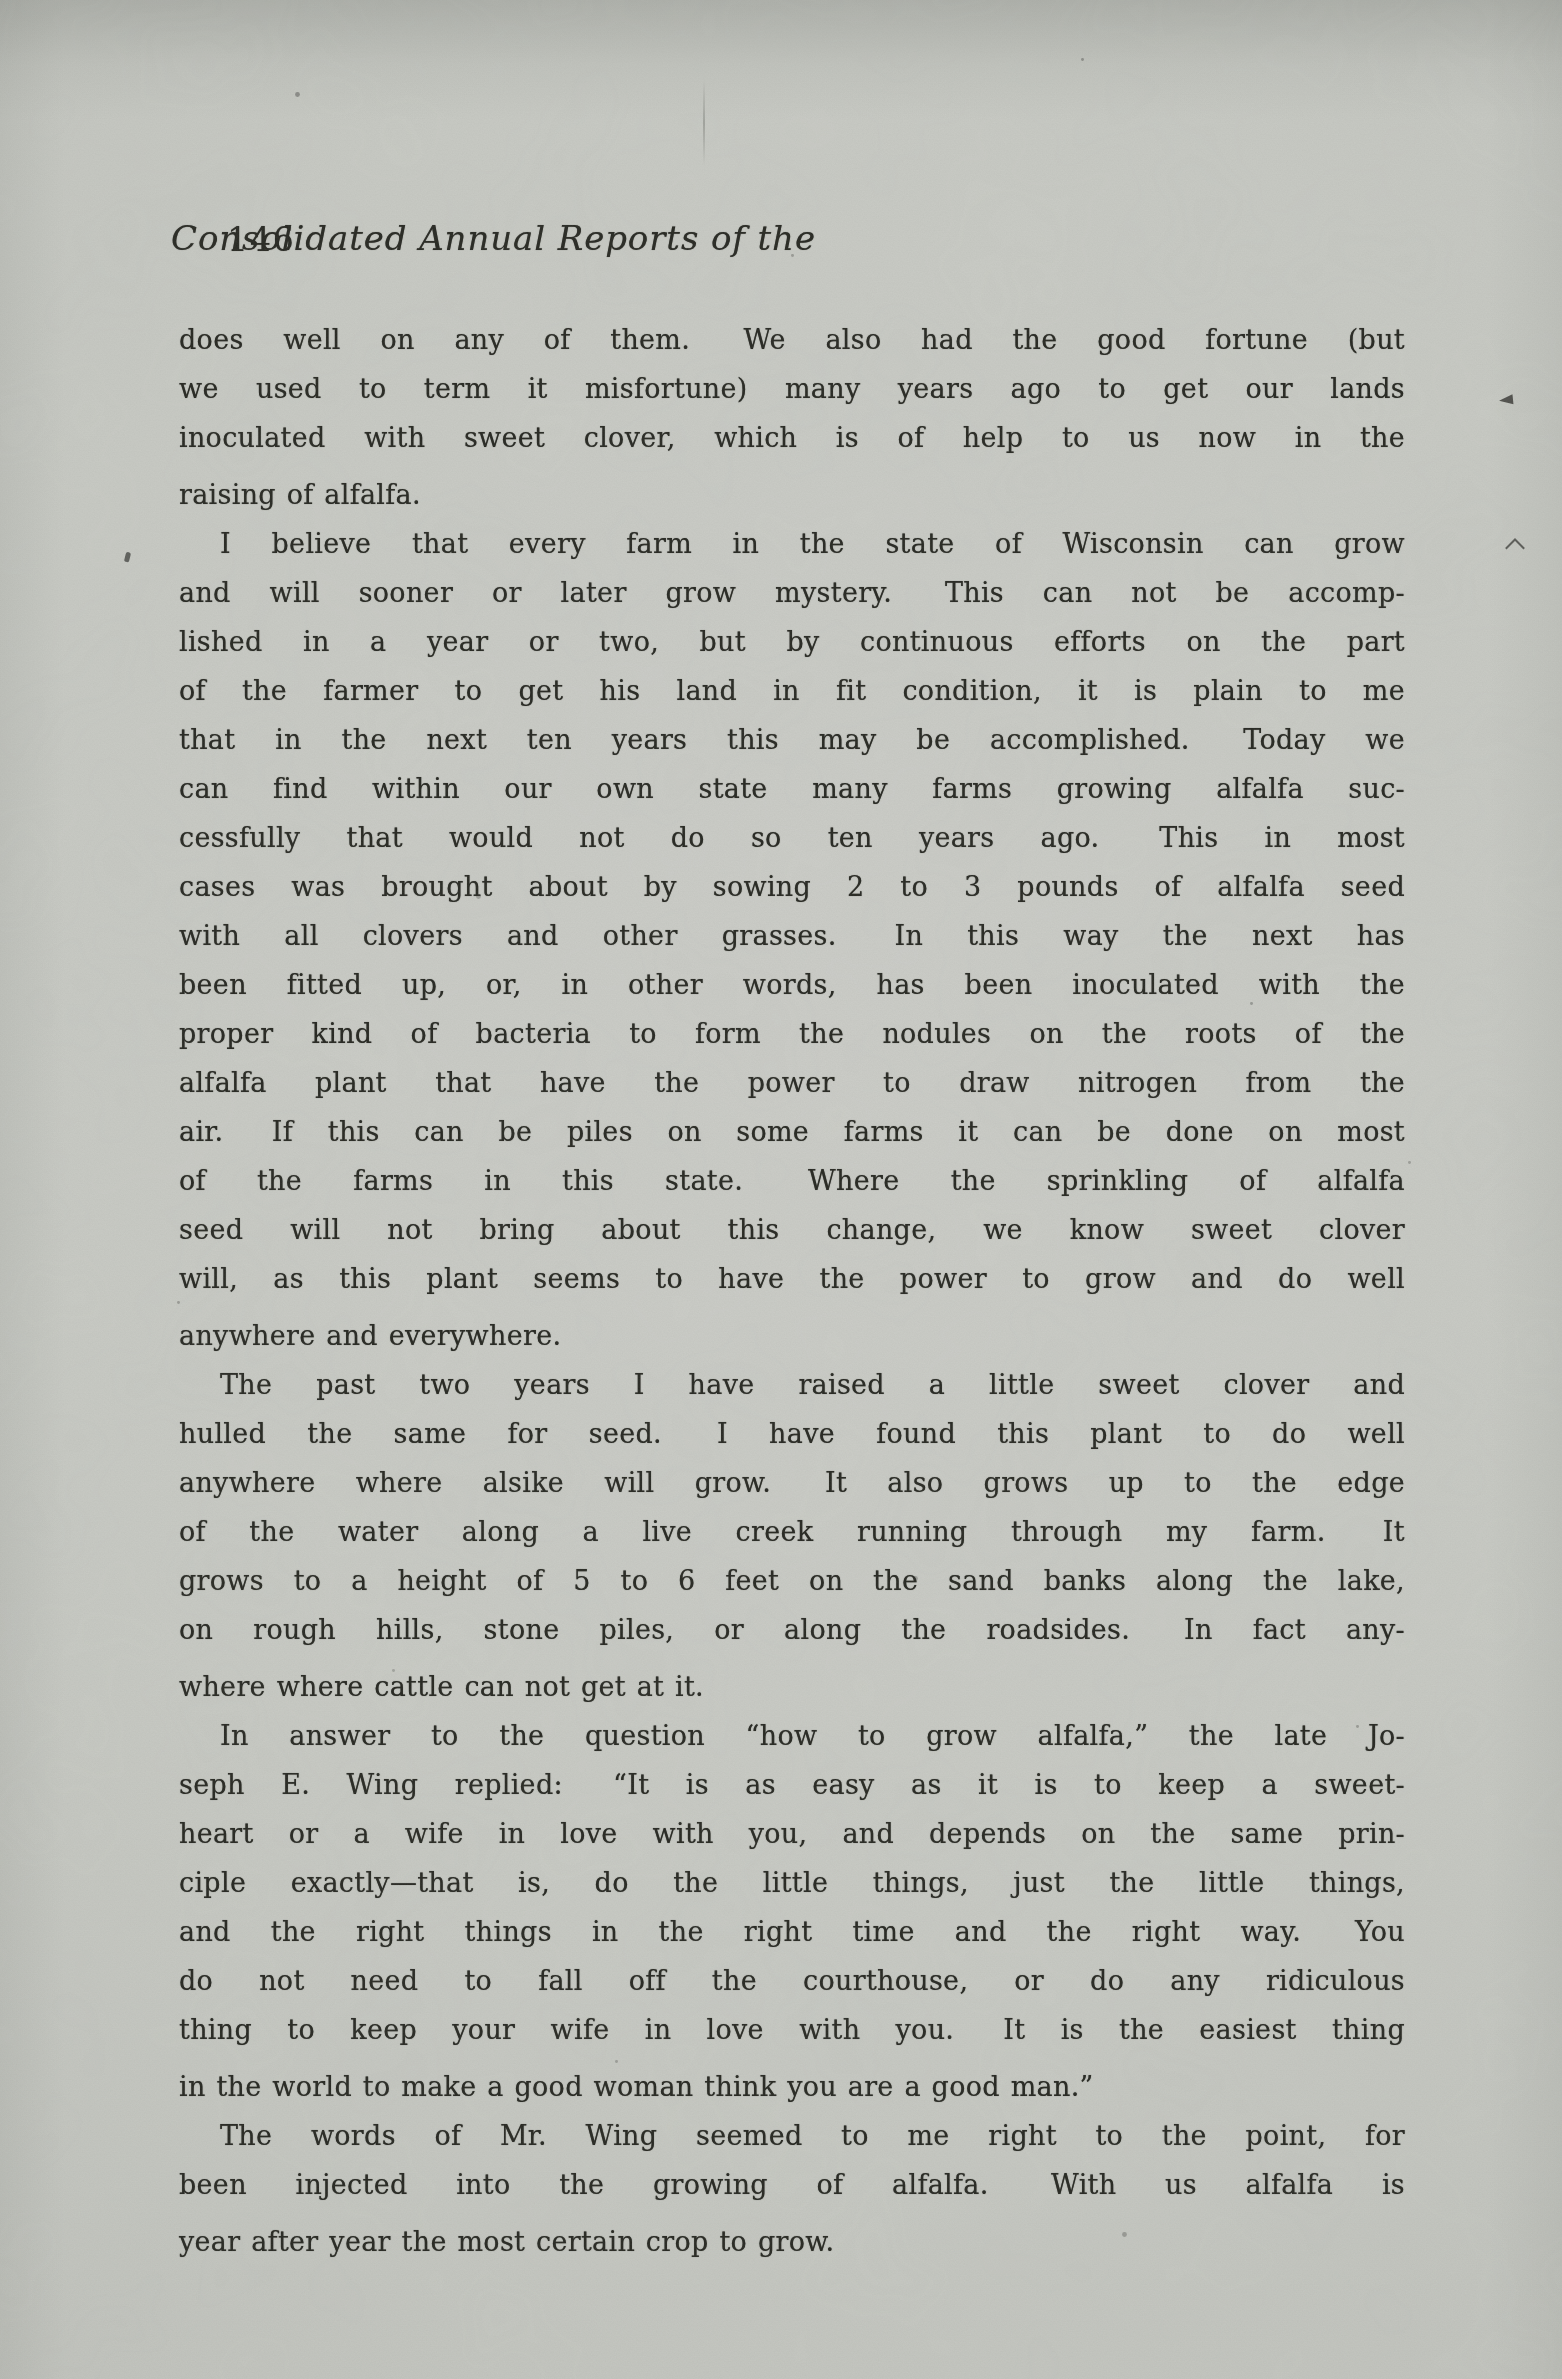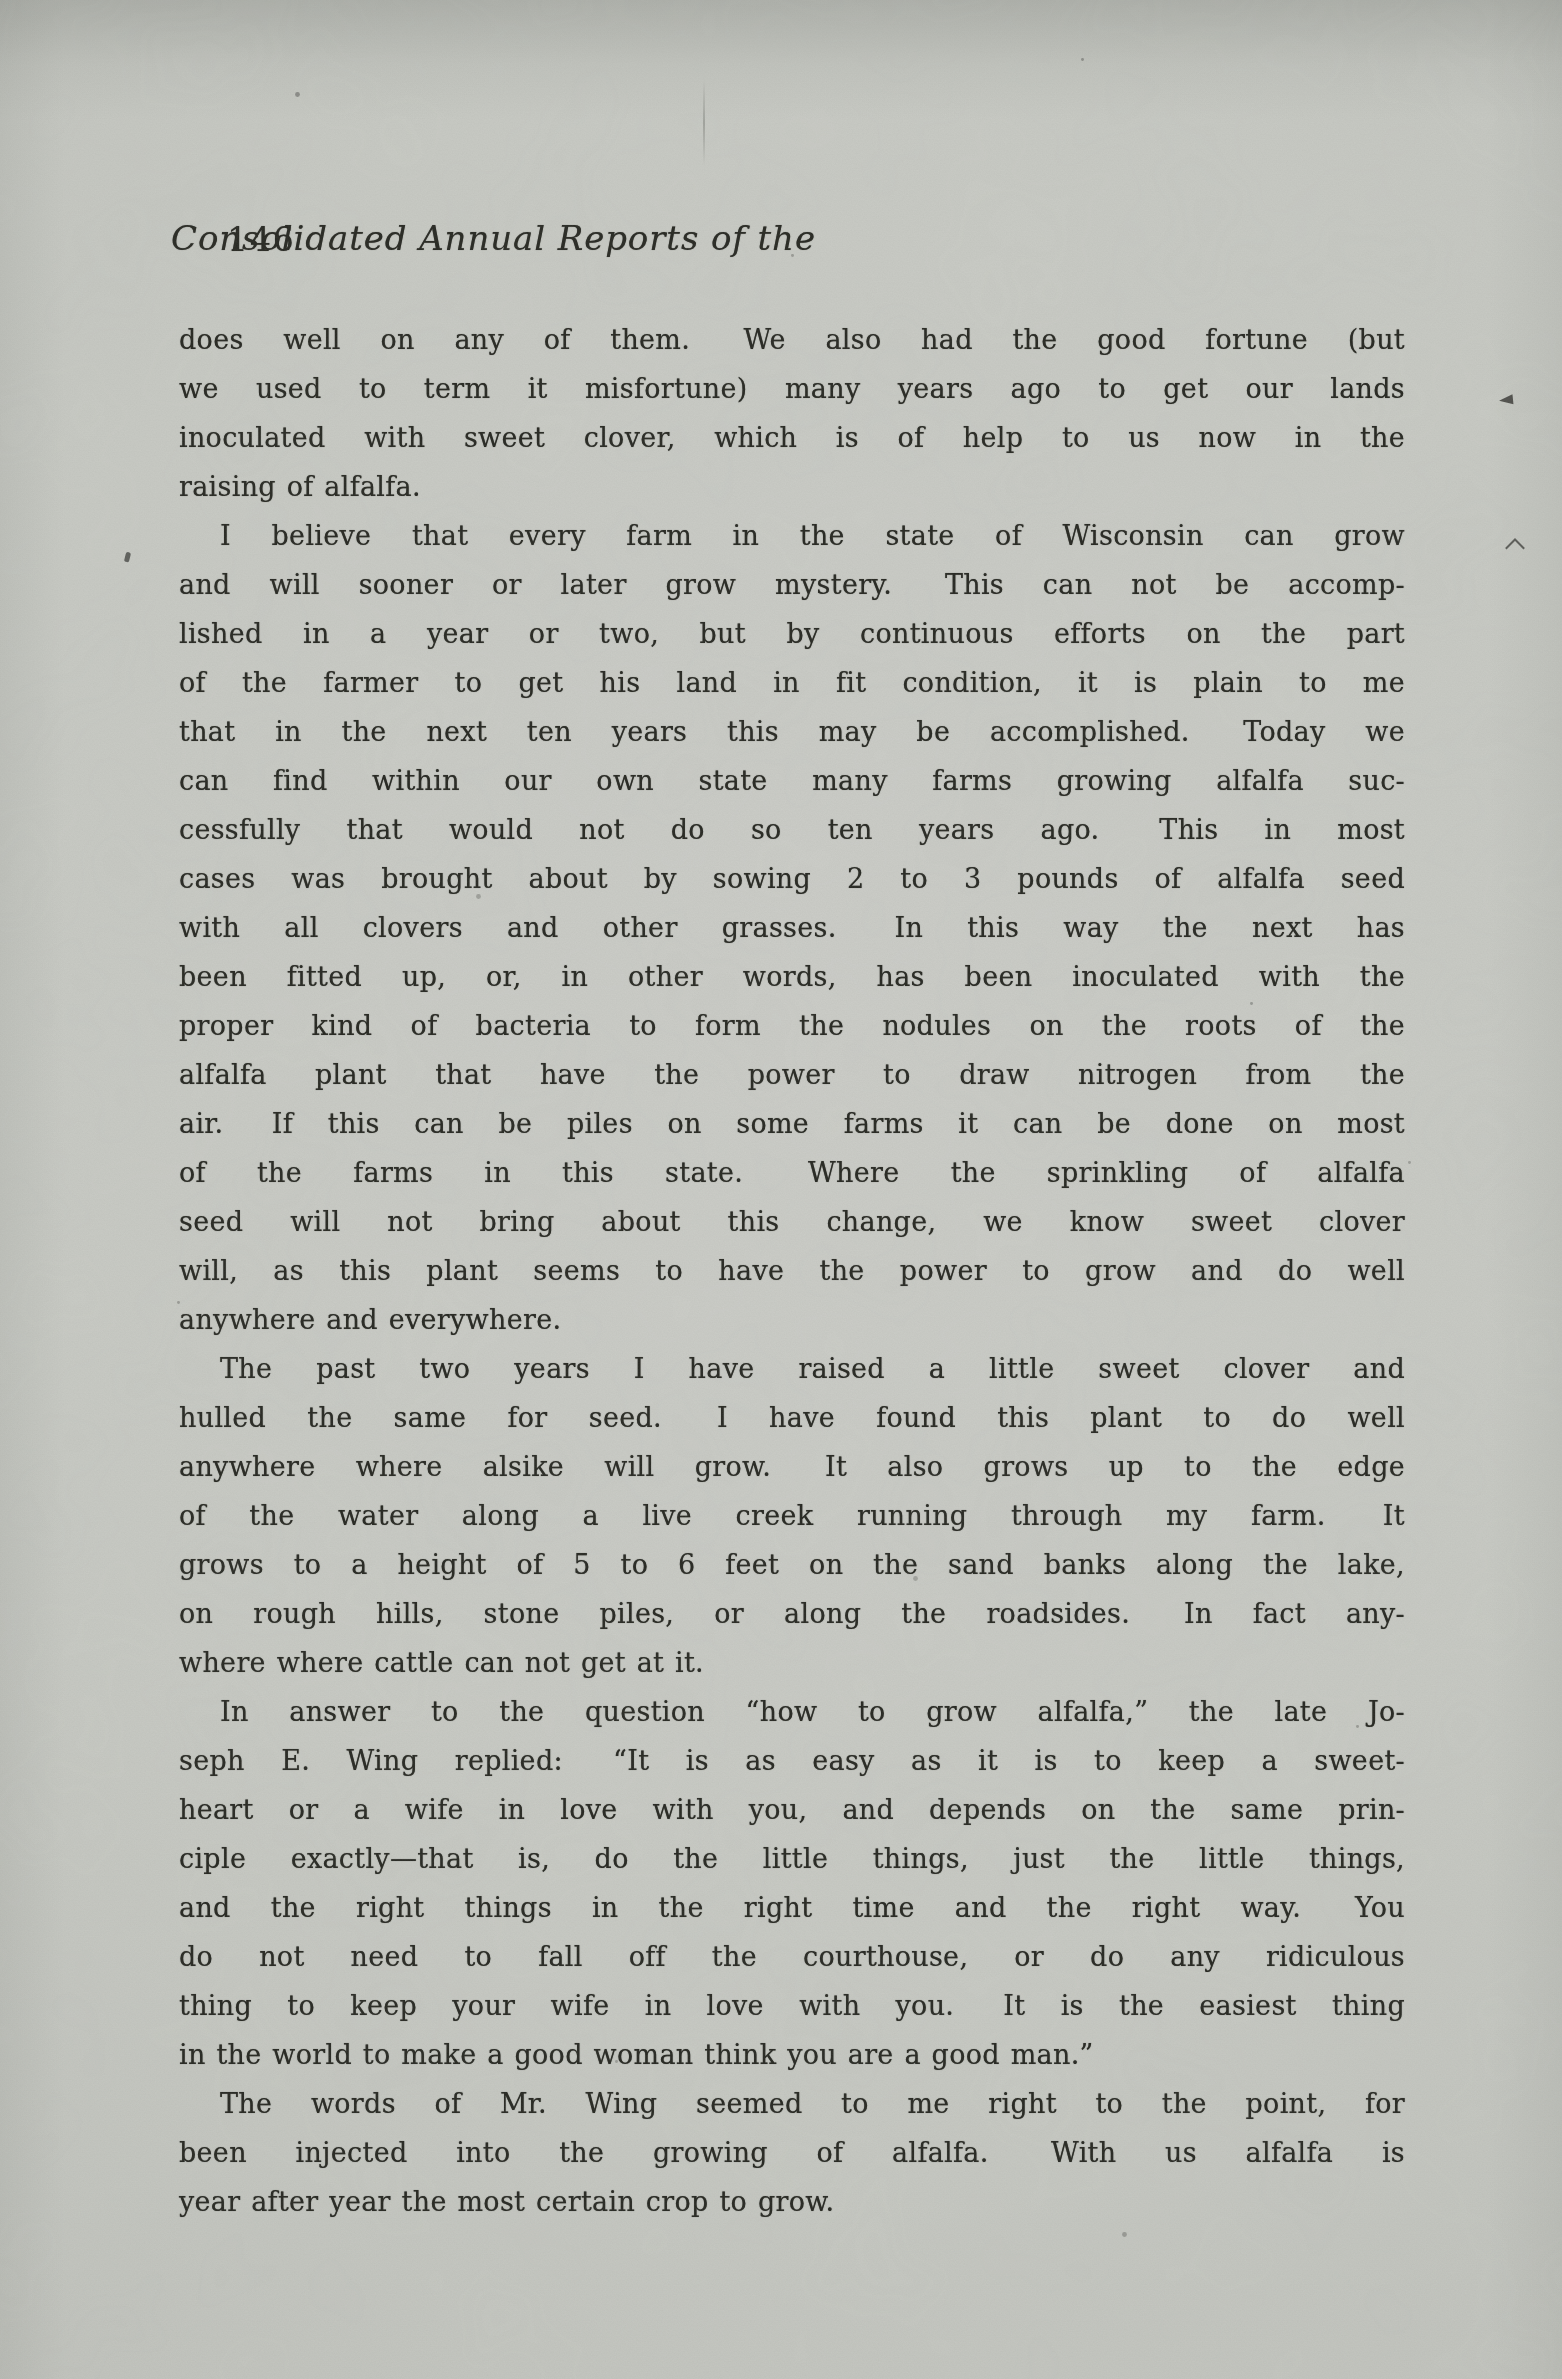--- a/index.html
+++ b/index.html
@@ -61,20 +61,21 @@
   }
   .line {
     height: 49px;
     white-space: nowrap;
     text-align: justify;
     text-align-last: justify;
     text-justify: inter-word;
   }
   .line.last {
     text-align-last: left;
+    margin-top: 8px;
   }
   .line.indent {
     text-indent: 41px;
   }
   
   .mark { position: absolute; }
   .mark-arrow {
     left: 1499px; top: 395px;
     width: 0; height: 0;
     border-right: 14px solid rgba(52,53,49,0.82);

